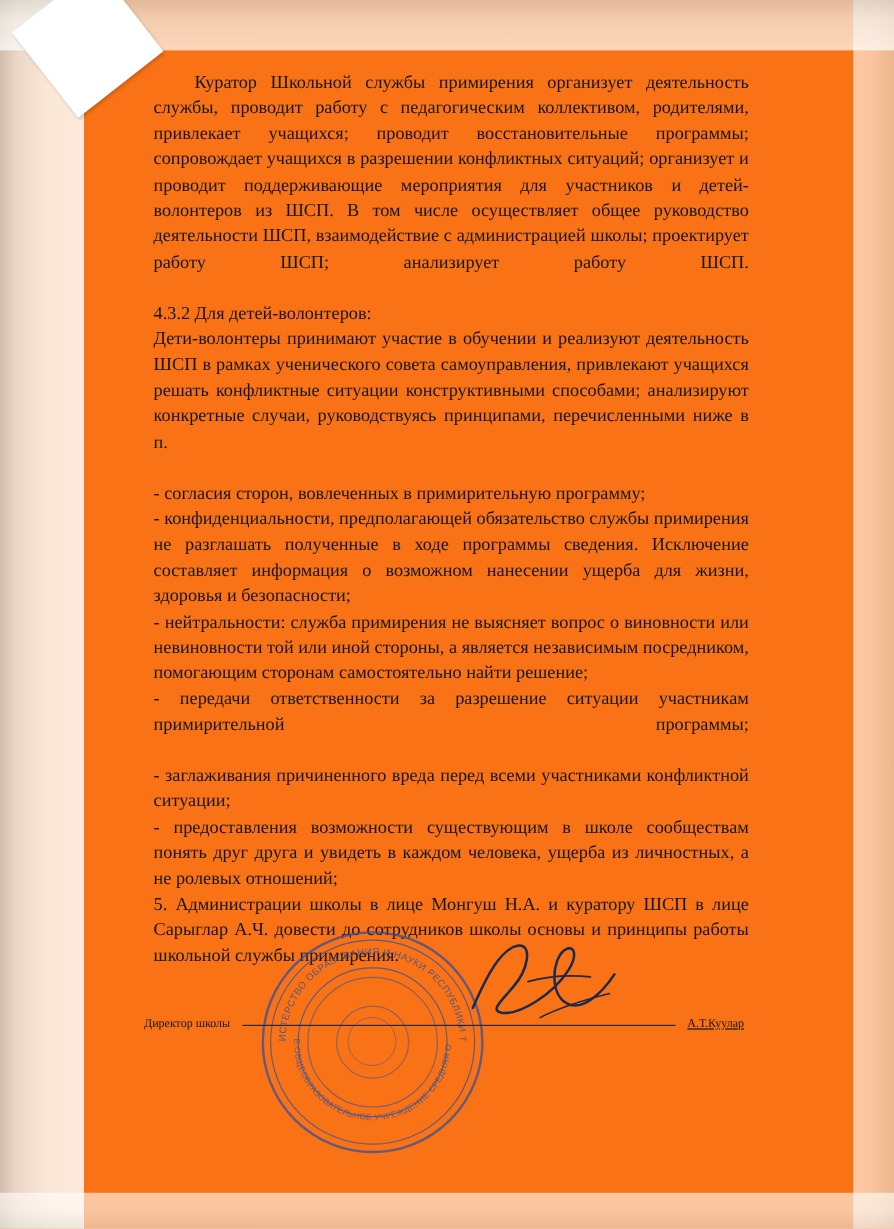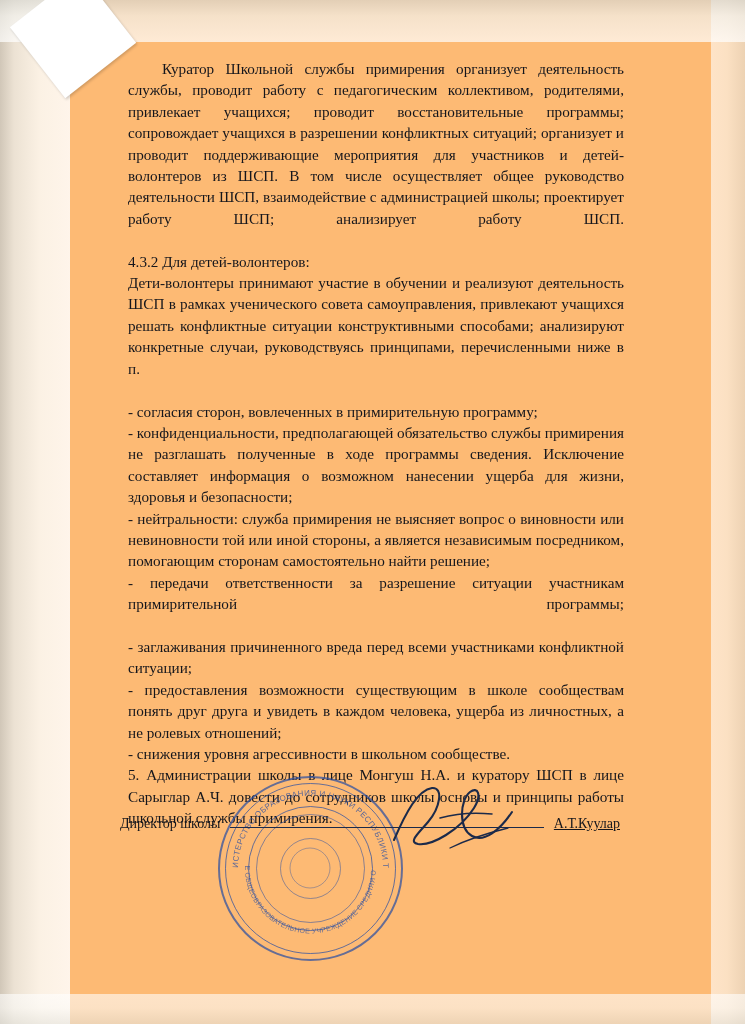--- a/index.html
+++ b/index.html
@@ -12,21 +12,21 @@
     height: 1024px;
     position: relative;
     overflow: hidden;
     font-family: "Liberation Serif", serif;
   }
 
   
   #scan-page {
     position: absolute;
     inset: 0;
-    background: #fdba74;
+    background: #f97316;
   }
 
   
   #scan-shadow-left {
     position: absolute;
     left: 0; top: 0;
     width: 70px; height: 1024px;
     background: linear-gradient(to right, #c9c9c4 0px, #e9e9e4 14px, #fbfbf8 40px, #ffffff 70px);
     opacity: .85;
   }
@@ -83,25 +83,25 @@
   
   p.stretch::after {
     content: "";
     display: inline-block;
     width: 100%;
   }
 
   .sig-row {
     position: absolute;
     left: 120px;
-    top: 816px;
+    top: 848px;
     width: 500px;
     display: flex;
     align-items: flex-end;
-    font-size: 14px;
+    font-size: 10px;
     color: #15161c;
   }
   .sig-label { white-space: nowrap; }
   .sig-line {
     flex: 1;
     border-bottom: 1.2px solid #1b2a4a;
     margin: 0 10px 4px 10px;
     height: 1px;
   }
   .sig-name { white-space: nowrap; text-decoration: underline; }
@@ -151,21 +151,20 @@
   <div id="doc-body">
     <p class="para indent stretch">Куратор Школьной службы примирения организует деятельность службы, проводит работу с педагогическим коллективом, родителями, привлекает учащихся; проводит восстановительные программы; сопровождает учащихся в разрешении конфликтных ситуаций; организует и проводит поддерживающие мероприятия для участников и детей-волонтеров из ШСП. В том числе осуществляет общее руководство деятельности ШСП, взаимодействие с администрацией школы; проектирует работу ШСП; анализирует работу ШСП.</p>
     <p class="para">4.3.2 Для детей-волонтеров:</p>
     <p class="para stretch">Дети-волонтеры принимают участие в обучении и реализуют деятельность ШСП в рамках ученического совета самоуправления, привлекают учащихся решать конфликтные ситуации конструктивными способами; анализируют конкретные случаи, руководствуясь принципами, перечисленными ниже в п.</p>
     <p class="para">- согласия сторон, вовлеченных в примирительную программу;</p>
     <p class="para">- конфиденциальности, предполагающей обязательство службы примирения не разглашать полученные в ходе программы сведения. Исключение составляет информация о возможном нанесении ущерба для жизни, здоровья и безопасности;</p>
     <p class="para">- нейтральности: служба примирения не выясняет вопрос о виновности или невиновности той или иной стороны, а является независимым посредником, помогающим сторонам самостоятельно найти решение;</p>
     <p class="para stretch">- передачи ответственности за разрешение ситуации участникам примирительной программы;</p>
     <p class="para">- заглаживания причиненного вреда перед всеми участниками конфликтной ситуации;</p>
     <p class="para">- предоставления возможности существующим в школе сообществам понять друг друга и увидеть в каждом человека, ущерба из личностных, а не ролевых отношений;</p>
-    <p class="para">- снижения уровня агрессивности в школьном сообществе.</p>
     <p class="para"> 5. Администрации школы в лице Монгуш Н.А. и куратору ШСП в лице Сарыглар А.Ч. довести до сотрудников школы основы и принципы работы школьной службы примирения.</p>
   </div>
 
   <div id="stamp">
     <div class="ring r1"></div>
     <div class="ring r2"></div>
     <div class="ring r3"></div>
     <div class="ring r4"></div>
     <div class="ring r5"></div>
     <svg width="185" height="185" viewBox="0 0 185 185" style="position:absolute;left:0;top:0;">

